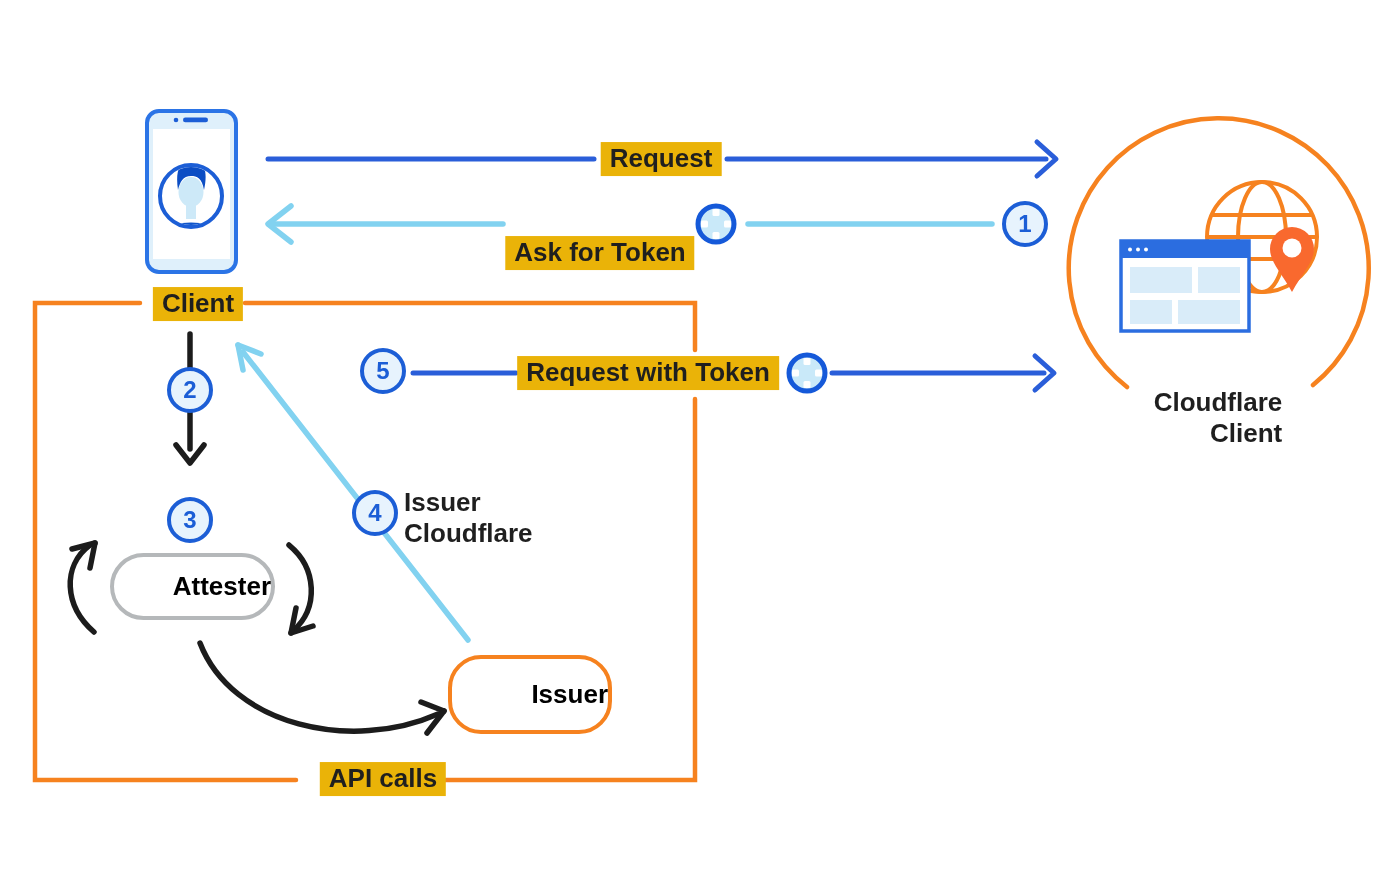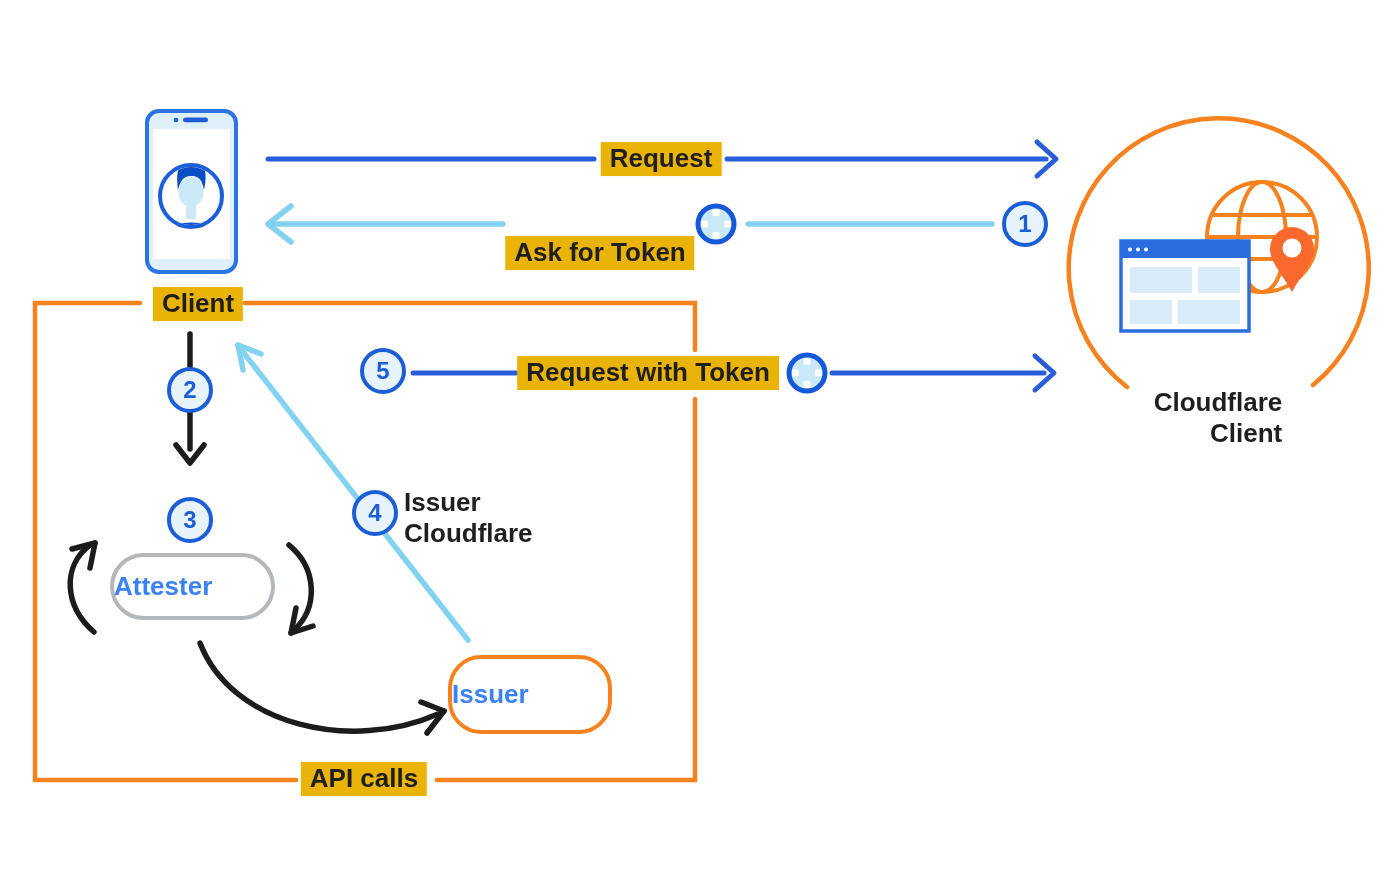--- a/index.html
+++ b/index.html
@@ -13,22 +13,22 @@
     white-space:nowrap;color:#1f1f1f;
   }
   .label.centered{transform:translate(-50%,-50%);text-align:center;}
   .label.onwhite{background:#eab308;padding:2px 9px;}
   .step{
     position:absolute;width:38px;height:38px;border:4px solid #1c5ed6;border-radius:50%;
     background:#e7f3fd;color:#1c5ed6;font-weight:700;font-size:24px;
     line-height:38px;text-align:center;
   }
   .pill{
-    position:absolute;box-sizing:border-box;display:flex;align-items:center;justify-content:flex-start;
-    background:#ffffff;font-weight:700;font-size:26px;color:#3b82f6;
+    position:absolute;box-sizing:border-box;display:flex;align-items:center;justify-content:flex-end;
+    background:#ffffff;font-weight:700;font-size:26px;color:#000000;
   }
   .pill.attester{left:110px;top:553px;width:165px;height:67px;border:4px solid #b5b8ba;border-radius:34px;}
   .pill.issuer{left:448px;top:655px;width:164px;height:79px;border:4px solid #f6821f;border-radius:33px;}
   .twoline{line-height:1.2;}
 </style>
 </head>
 <body>
 
 <div class="stage">
 
@@ -170,15 +170,15 @@
   <div class="label twoline" style="left:404px;top:487px;">
     <div>Issuer</div>
     <div>Cloudflare</div>
   </div>
 
   <div class="label twoline" style="left:1218px;top:387px;transform:translateX(-50%);text-align:right;">
     <div>Cloudflare</div>
     <div>Client</div>
   </div>
 
-  <div class="label centered onwhite" style="left:364px;top:779px;">API calls</div>
+  <div class="label centered onwhite" style="left:383px;top:779px;">API calls</div>
 
 </div>
 
 </body></html>

